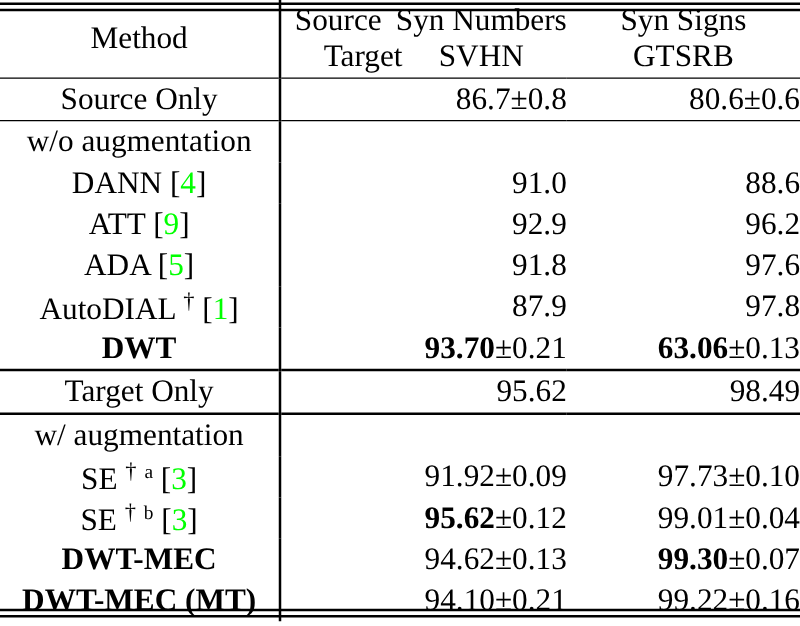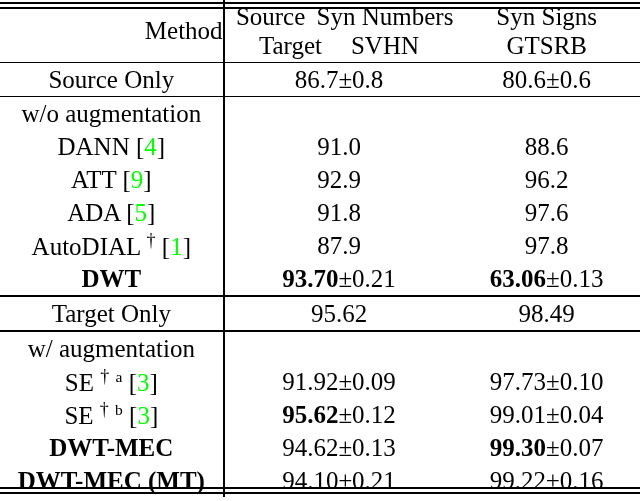--- a/index.html
+++ b/index.html
@@ -56,34 +56,34 @@
   
   .hdr-cell {
     text-align: center;
     padding: 0;
   }
   .hdr-line1, .hdr-line2 {
     display: block;
     line-height: 1.16;
   }
   .method-hdr {
-    text-align: right;
+    text-align: center;
     padding-left: 11px;
     vertical-align: bottom;
     margin-left: 25px;
   }
 
   
   .row-label {
     text-align: center;
     padding-left: 11px;
     height: 33px;
   }
   .row-val {
-    text-align: center;
+    text-align: right;
     height: 33px;
   }
   .val-a { padding-right: 14px; }
   .val-b { padding-right: 12px; }
 
   .bold { font-weight: bold; margin-top: 36px; }
   .cite { color: #00ff00; }
   .brk  { color: #000000; }
   .sup  { font-size: 0.62em; vertical-align: super; letter-spacing: 0; }
   .dag  { font-size: 0.72em; vertical-align: super; }

